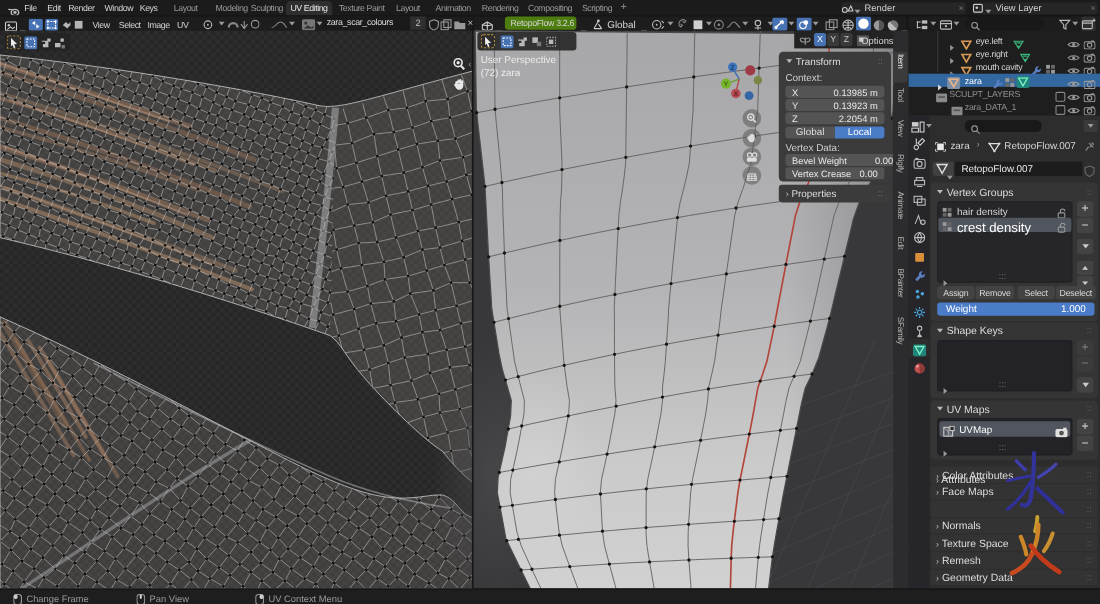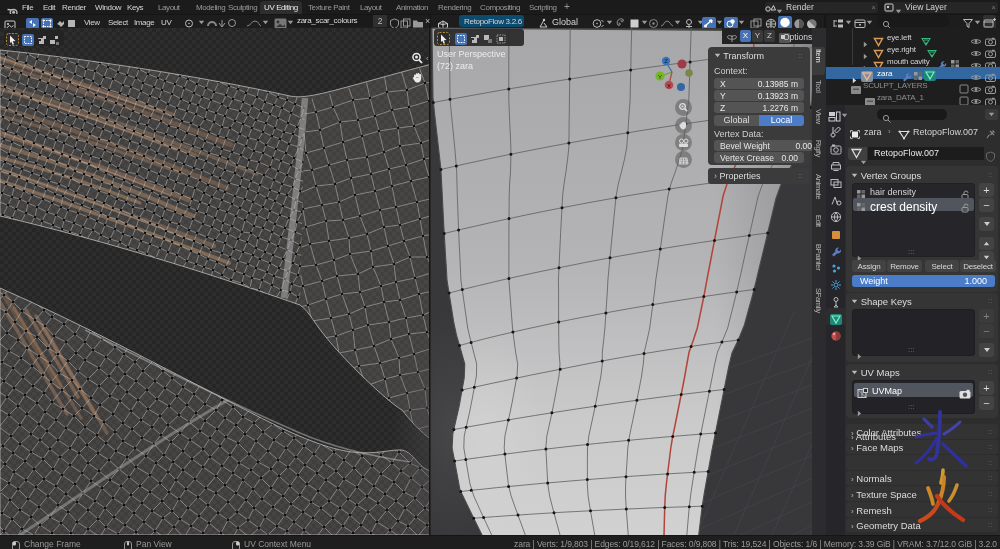--- a/index.html
+++ b/index.html
@@ -128,21 +128,21 @@
         <path d="M1,2.5h4l1,1.5h5v5.5h-10z" fill="#999"></path>
       </svg></div>
     <div class="ab" style="left:425px;top:16px;color:#bbb;font-size:9px">×</div>
     <div class="ab" style="left:437px;top:16px"><svg width="12" height="10" viewBox="0 0 12 10" style="">
         <path d="M6,1l4.5,2.5v4L6,9 1.5,7.5v-4z" fill="none" stroke="#ccc"></path>
         <path d="M6,1v3.5M6,9V4.5M1.5,3.5L6,4.5l4.5-1" stroke="#ccc" fill="none"></path>
       </svg></div>
     <div class="ab" style="left:450px;top:19px"><svg width="7" height="5" viewBox="0 0 7 5" style="">
         <path d="M0.8,0.8L3.5,4.2L6.2,0.8Z" fill="#9a9a9a"></path>
       </svg></div>
-    <div class="ab" style="left:459px;top:15px;width:65px;height:12px;background:#0c4a6e;border-radius:3px;display:flex;align-items:center;padding:0 3px">
+    <div class="ab" style="left:459px;top:15px;width:65px;height:12px;background:#4d7c0f;border-radius:3px;display:flex;align-items:center;padding:0 3px">
       <svg width="11" height="11" viewBox="0 0 11 11" style="">
         <path d="M1.5,1.5h8L6.5,5.5v4l-2,-1.2V5.5Z" fill="none" stroke="#ccc"></path>
       </svg>
       <span class="t" style="font-size:8px;letter-spacing:-0.3px;margin-left:2px">RetopoFlow 3.2.6</span>
     </div>
     <div class="ab" style="left:527px;top:19px"><svg width="7" height="5" viewBox="0 0 7 5" style="">
         <path d="M0.8,0.8L3.5,4.2L6.2,0.8Z" fill="#9a9a9a"></path>
       </svg></div>
     <div class="ab" style="left:538px;top:15px"><svg width="12" height="11" viewBox="0 0 12 11" style="">
         <path d="M2,9L6,2M2,9h7M6,5l3,4" stroke="#ccc" fill="none"></path>
@@ -508,21 +508,21 @@
     <div class="ab fld" style="left:714px;top:78px;width:90px;height:11px">
       <span>X</span>
       <span>0.13985 m</span>
     </div>
     <div class="ab fld" style="left:714px;top:90px;width:90px;height:11px">
       <span>Y</span>
       <span>0.13923 m</span>
     </div>
     <div class="ab fld" style="left:714px;top:102px;width:90px;height:11px">
       <span>Z</span>
-      <span>1.2276 m</span>
+      <span>2.2054 m</span>
     </div>
     <div class="ab" style="left:714px;top:115px;width:45px;height:11px;background:#545454;border-radius:3px 0 0 3px;color:#ddd;font-size:9px;text-align:center;line-height:11px">Global</div>
     <div class="ab" style="left:759px;top:115px;width:45px;height:11px;background:#4a7cc8;border-radius:0 3px 3px 0;color:#fff;font-size:9px;text-align:center;line-height:11px">Local</div>
     <div class="ab t" style="left:714px;top:129px;font-size:9px;color:#cfcfcf">Vertex Data:</div>
     <div class="ab fld" style="left:714px;top:140px;width:104px;height:11px">
       <span>Bevel Weight</span>
       <span>0.00</span>
     </div>
     <div class="ab fld" style="left:714px;top:152px;width:90px;height:11px">
       <span>Vertex Crease</span>
@@ -931,13 +931,12 @@
     <div class="ab" style="left:124px;top:537px"><svg width="8" height="10" viewBox="0 0 8 10" style="">
         <rect x="0.5" y="0.5" width="7" height="9" rx="2.5" fill="none" stroke="#999"></rect>
         <rect x="3" y="0.5" width="2" height="4" rx="1" fill="#ccc"></rect>
       </svg></div>
     <div class="ab dim" style="left:136px;top:538.5px;font-size:8.5px">Pan View</div>
     <div class="ab" style="left:232px;top:537px"><svg width="8" height="10" viewBox="0 0 8 10" style="">
         <rect x="0.5" y="0.5" width="7" height="9" rx="2.5" fill="none" stroke="#999"></rect>
         <rect x="4" y="0.5" width="3.5" height="4" rx="1.5" fill="#ccc"></rect>
       </svg></div>
     <div class="ab dim" style="left:244px;top:538.5px;font-size:8.5px">UV Context Menu</div>
-    <div class="ab dim" style="right:3px;top:538.5px;font-size:8.5px;letter-spacing:-0.1px;position:absolute">zara | Verts: 1/9,803 | Edges: 0/19,612 | Faces: 0/9,808 | Tris: 19,524 | Objects: 1/6 | Memory: 3.39 GiB | VRAM: 3.7/12.0 GiB | 3.2.0</div>
   </div>
 </body></html>

